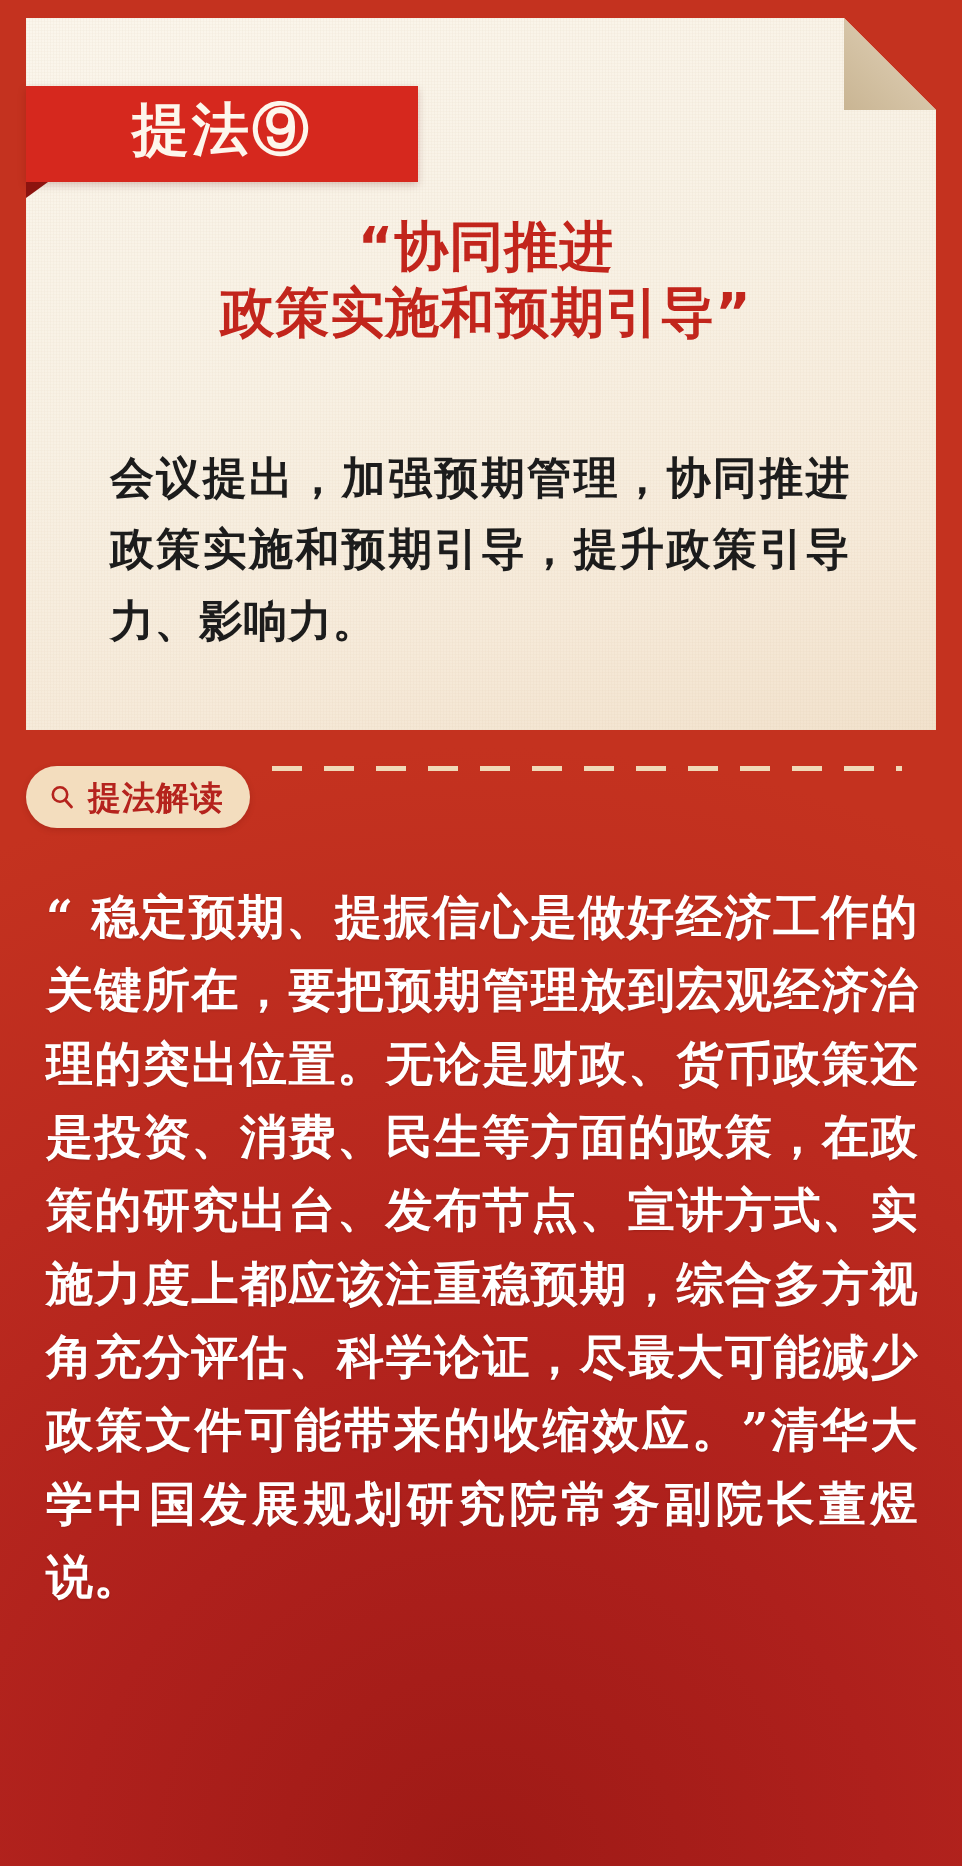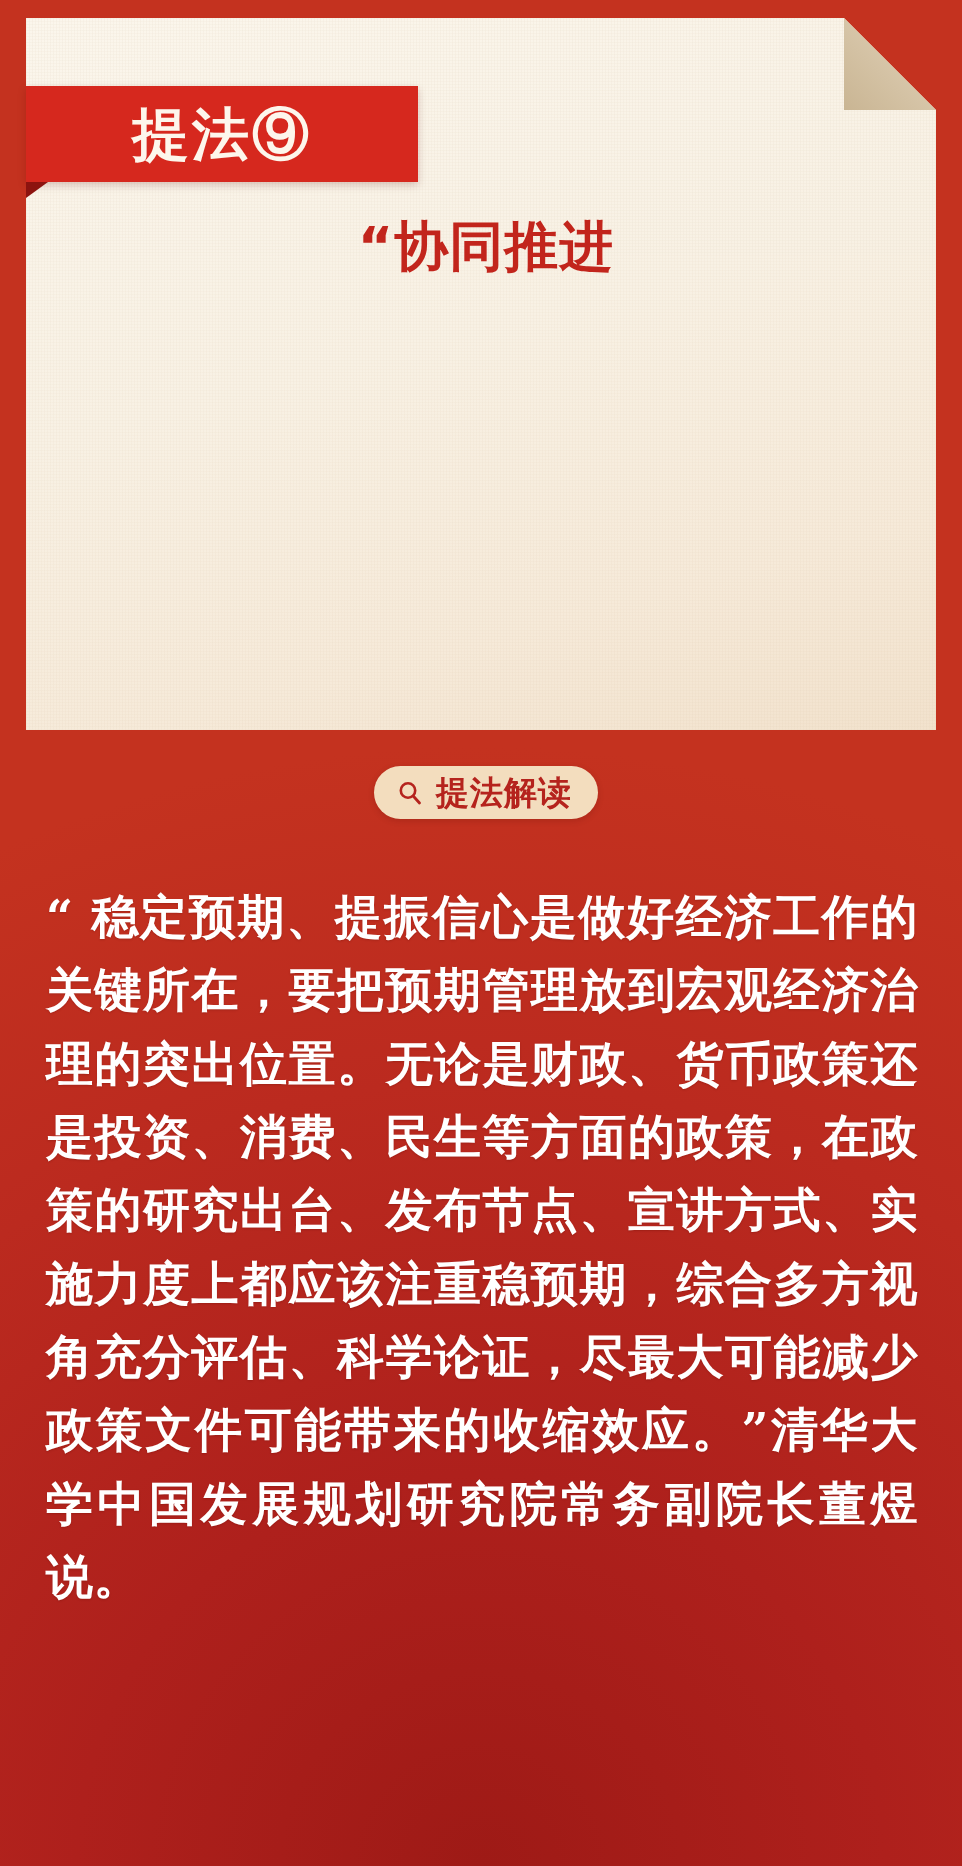--- a/index.html
+++ b/index.html
@@ -78,21 +78,21 @@
     position: absolute;
     left: 0px;
     top: 164px;
     width: 0;
     height: 0;
     border-left: 22px solid #8c130f;
     border-bottom: 16px solid transparent;
   }
   .tab-label {
     color: #fdf6ec;
-    font-family: Liberation Sans, sans-serif;
+    font-family: Liberation Mono, monospace;
     font-weight: 700;
     font-size: 57px;
     letter-spacing: 3px;
     line-height: 1;
     white-space: nowrap;
   }
 
   
   .headline {
     position: absolute;
@@ -121,27 +121,25 @@
     font-weight: 700;
     font-size: 44px;
     line-height: 1.62;
     text-align: justify;
     letter-spacing: 0.5px;
   }
 
   
   .pill-row {
     position: absolute;
-    left: 48px;
+    left: 26px;
     top: 766px;
     width: 876px;
     height: 62px;
     display: flex;
-    align-items: center;
-    flex-direction: column;
   }
   .pill {
     display: flex;
     align-items: center;
     gap: 12px;
     background: #f3ddbe;
     border-radius: 32px;
     padding: 10px 26px 10px 22px;
     box-shadow: 0 2px 6px rgba(80,10,5,.18);
   }
@@ -194,22 +192,24 @@
     <div class="paper-grain"></div>
     <div class="fold"></div>
 
     <div class="tab">
       <span class="tab-label">提法⑨</span>
     </div>
     <div class="tab-notch"></div>
 
     <div class="headline">
       <span class="l1">“协同推进</span>
+      <span class="l2">政策实施和预期引导”</span>
     </div>
 
+    <div class="paper-body">会议提出，加强预期管理，协同推进政策实施和预期引导，提升政策引导力、影响力。</div>
   </div>
 
   <div class="pill-row">
     <div class="pill">
       <span class="pill-icon">
         <svg width="28" height="28" viewBox="0 0 28 28">
           <circle cx="12" cy="11.5" r="7.2" fill="none" stroke="#b5231d" stroke-width="2.6"></circle>
           <line x1="17.2" y1="17" x2="23.5" y2="24" stroke="#b5231d" stroke-width="2.8" stroke-linecap="round"></line>
         </svg>
       </span>

